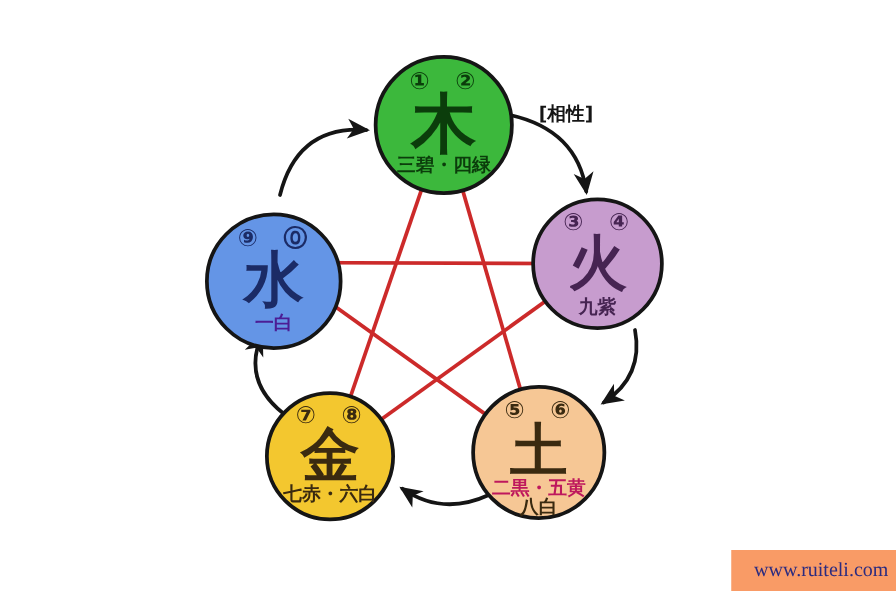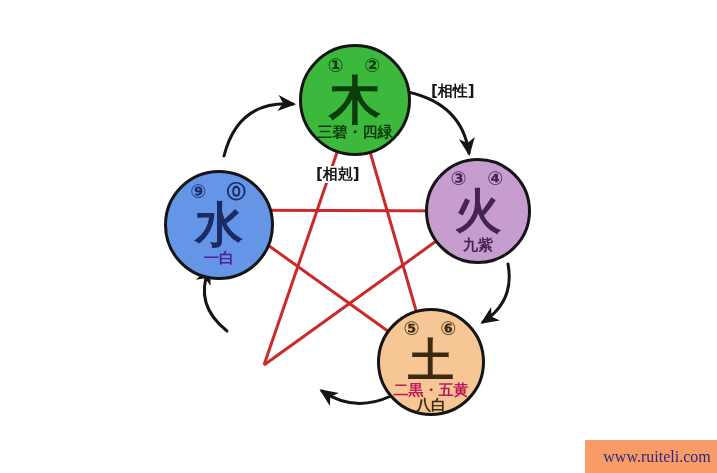--- a/index.html
+++ b/index.html
@@ -131,27 +131,31 @@
     <div class="stars" style="color: rgb(70, 36, 82);">九紫</div>
   </div>
 
   <div class="element-circle el-earth" style="background-color: rgb(246, 199, 149);">
     <div class="numbers" style="color: rgb(58, 42, 16); text-align: right;">⑤ ⑥</div>
     <div class="glyph" style="color: rgb(58, 42, 16);">土</div>
     <div class="stars" style="color: #be185d;">二黒・五黄</div>
     <div class="stars" style="color: rgb(58, 42, 16); text-align: center;">八白</div>
   </div>
 
+  <div class="element-circle el-metal" style="background-color: rgb(243, 199, 47);">
+    <div class="numbers" style="color: rgb(58, 42, 16);">⑦ ⑧</div>
+    <div class="glyph" style="color: rgb(58, 42, 16);">金</div>
+    <div class="stars" style="color: rgb(58, 42, 16);">七赤・六白</div>
+  </div>
 
   <div class="element-circle el-water" style="background-color: rgb(100, 149, 230);">
     <div class="numbers" style="color: rgb(27, 43, 102);">⑨ ⓪</div>
     <div class="glyph" style="color: rgb(27, 43, 102);">水</div>
     <div class="stars" style="color: #4c1d95;">一白</div>
   </div>
 
   <div class="cycle-label label-generation">[相性]</div>
-  <div class="cycle-label label-destruction">[相剋]</div>
 
   <div class="watermark" style="background-color: rgb(249, 155, 102);">
     <span style="color: rgb(43, 43, 128); margin-left: 12px;">www.ruiteli.com</span>
   </div>
 
 </div>
 
 </body></html>

